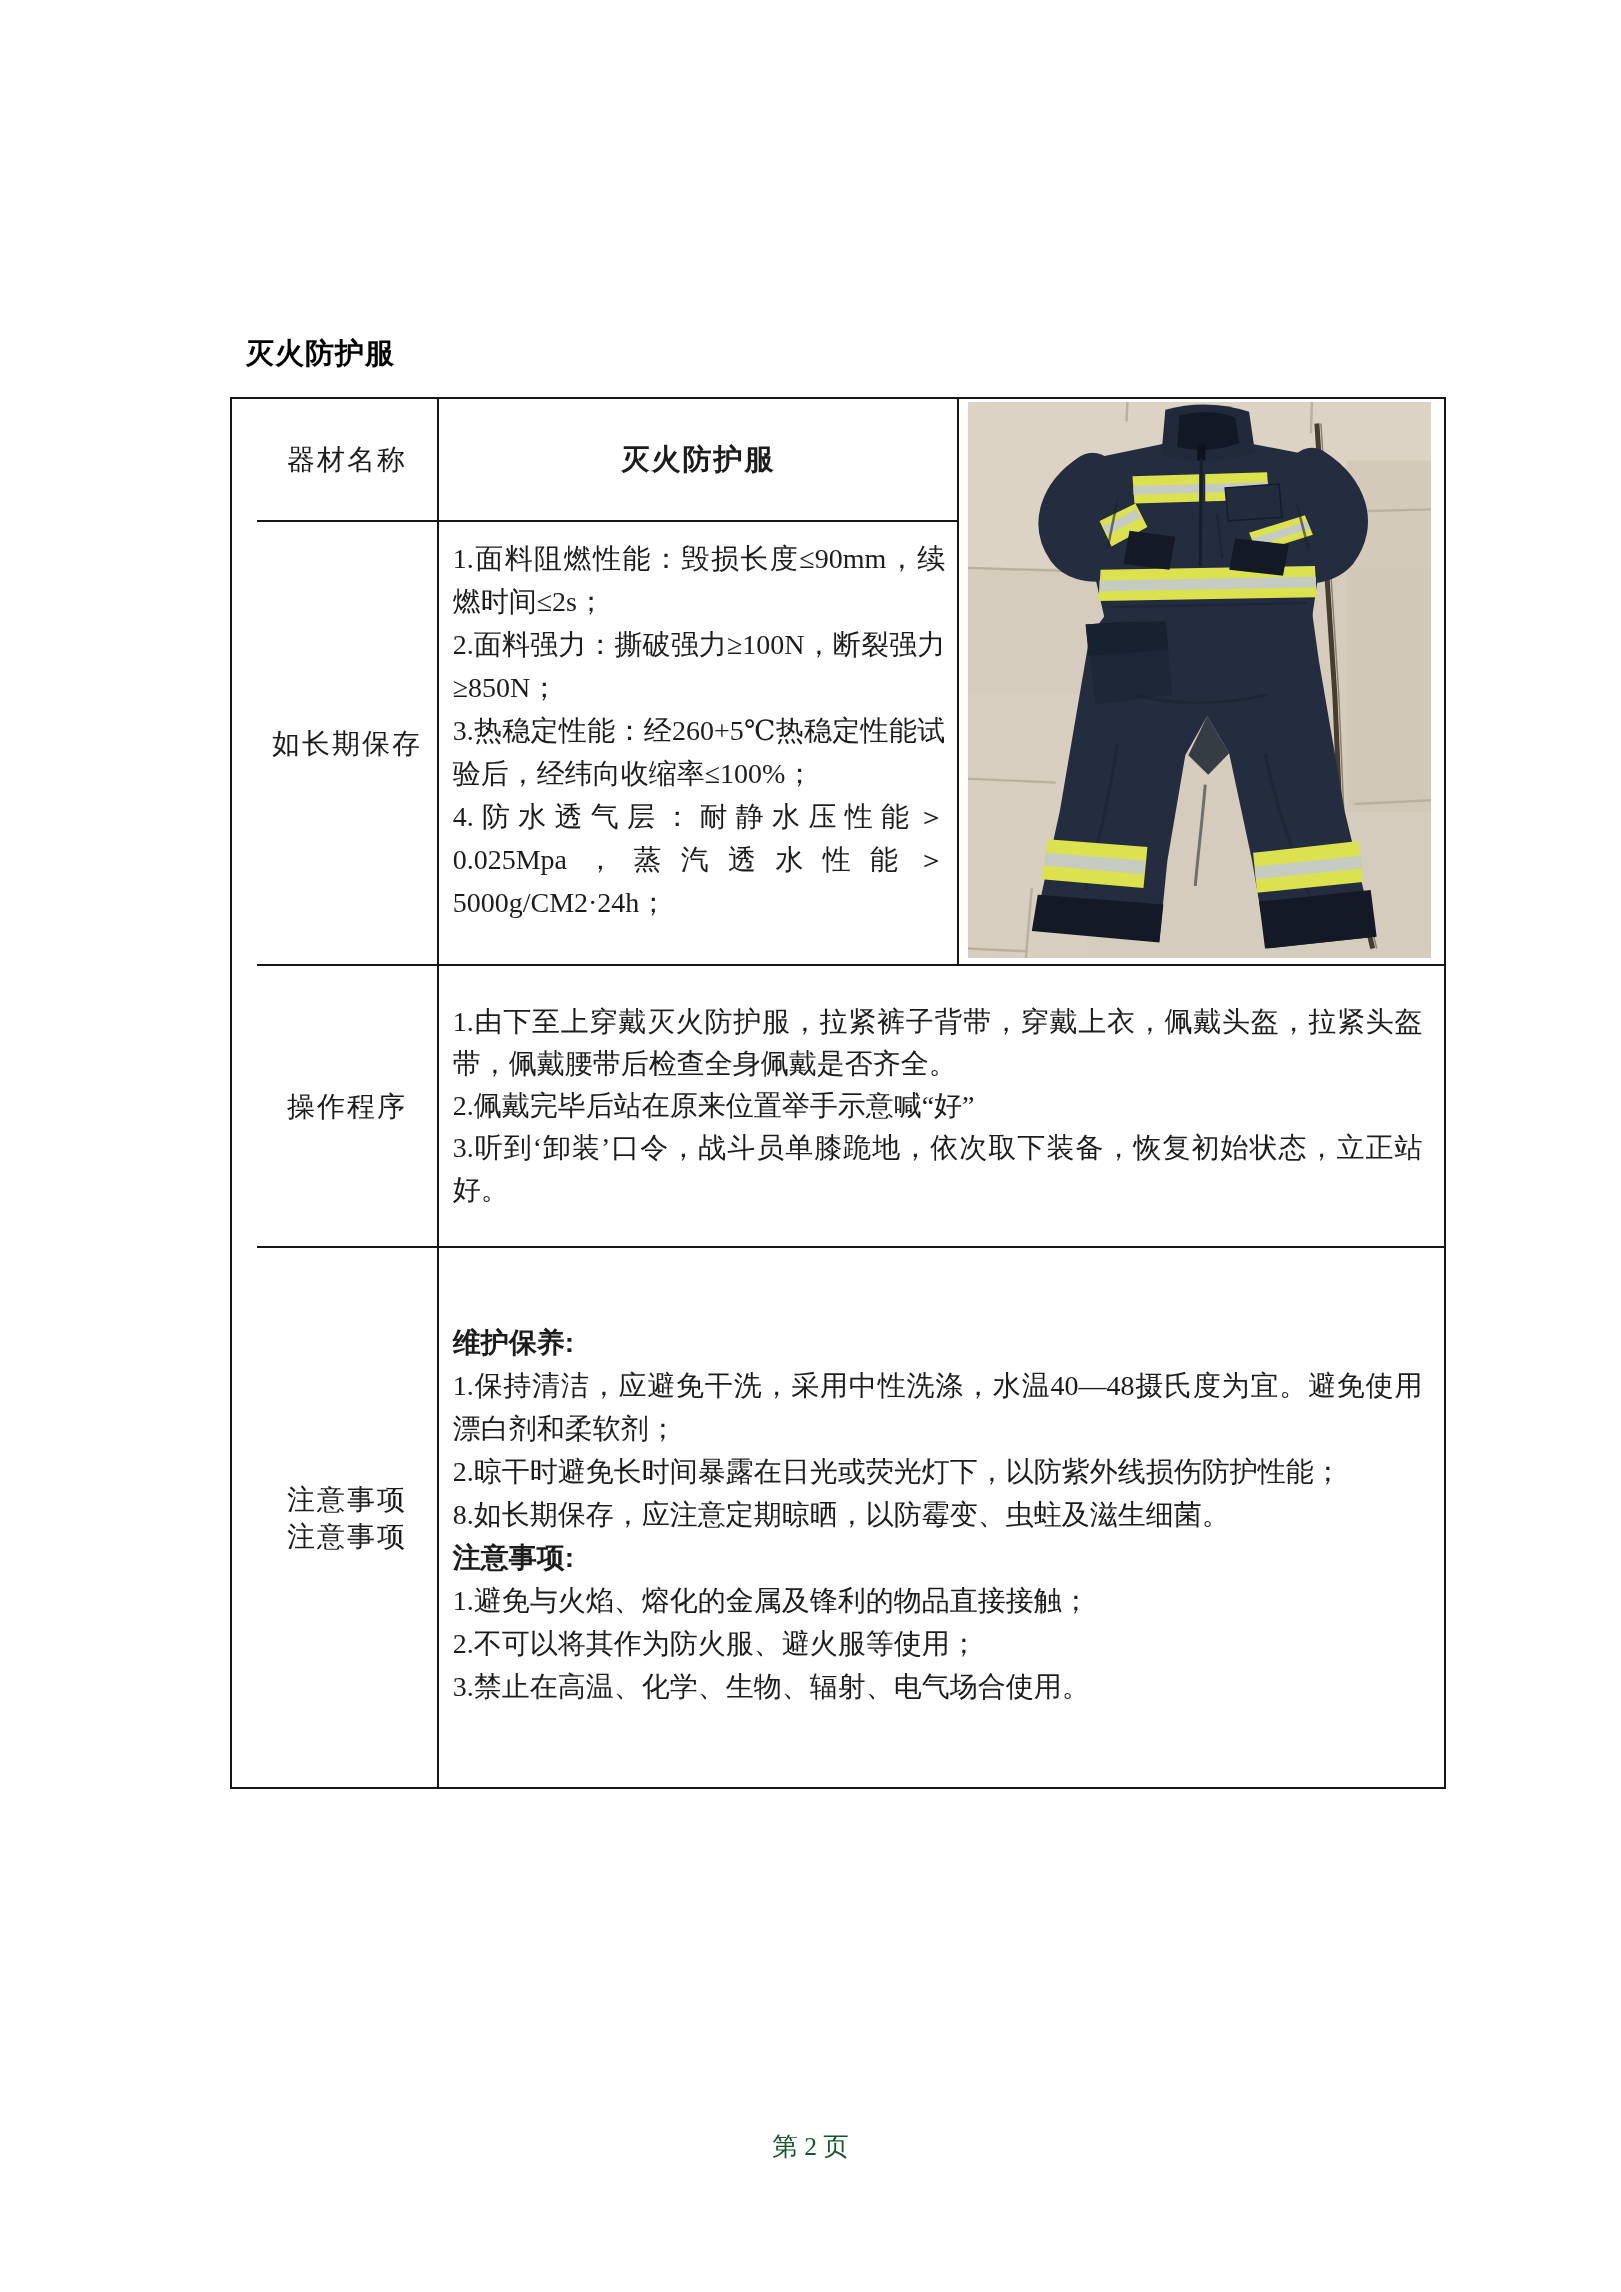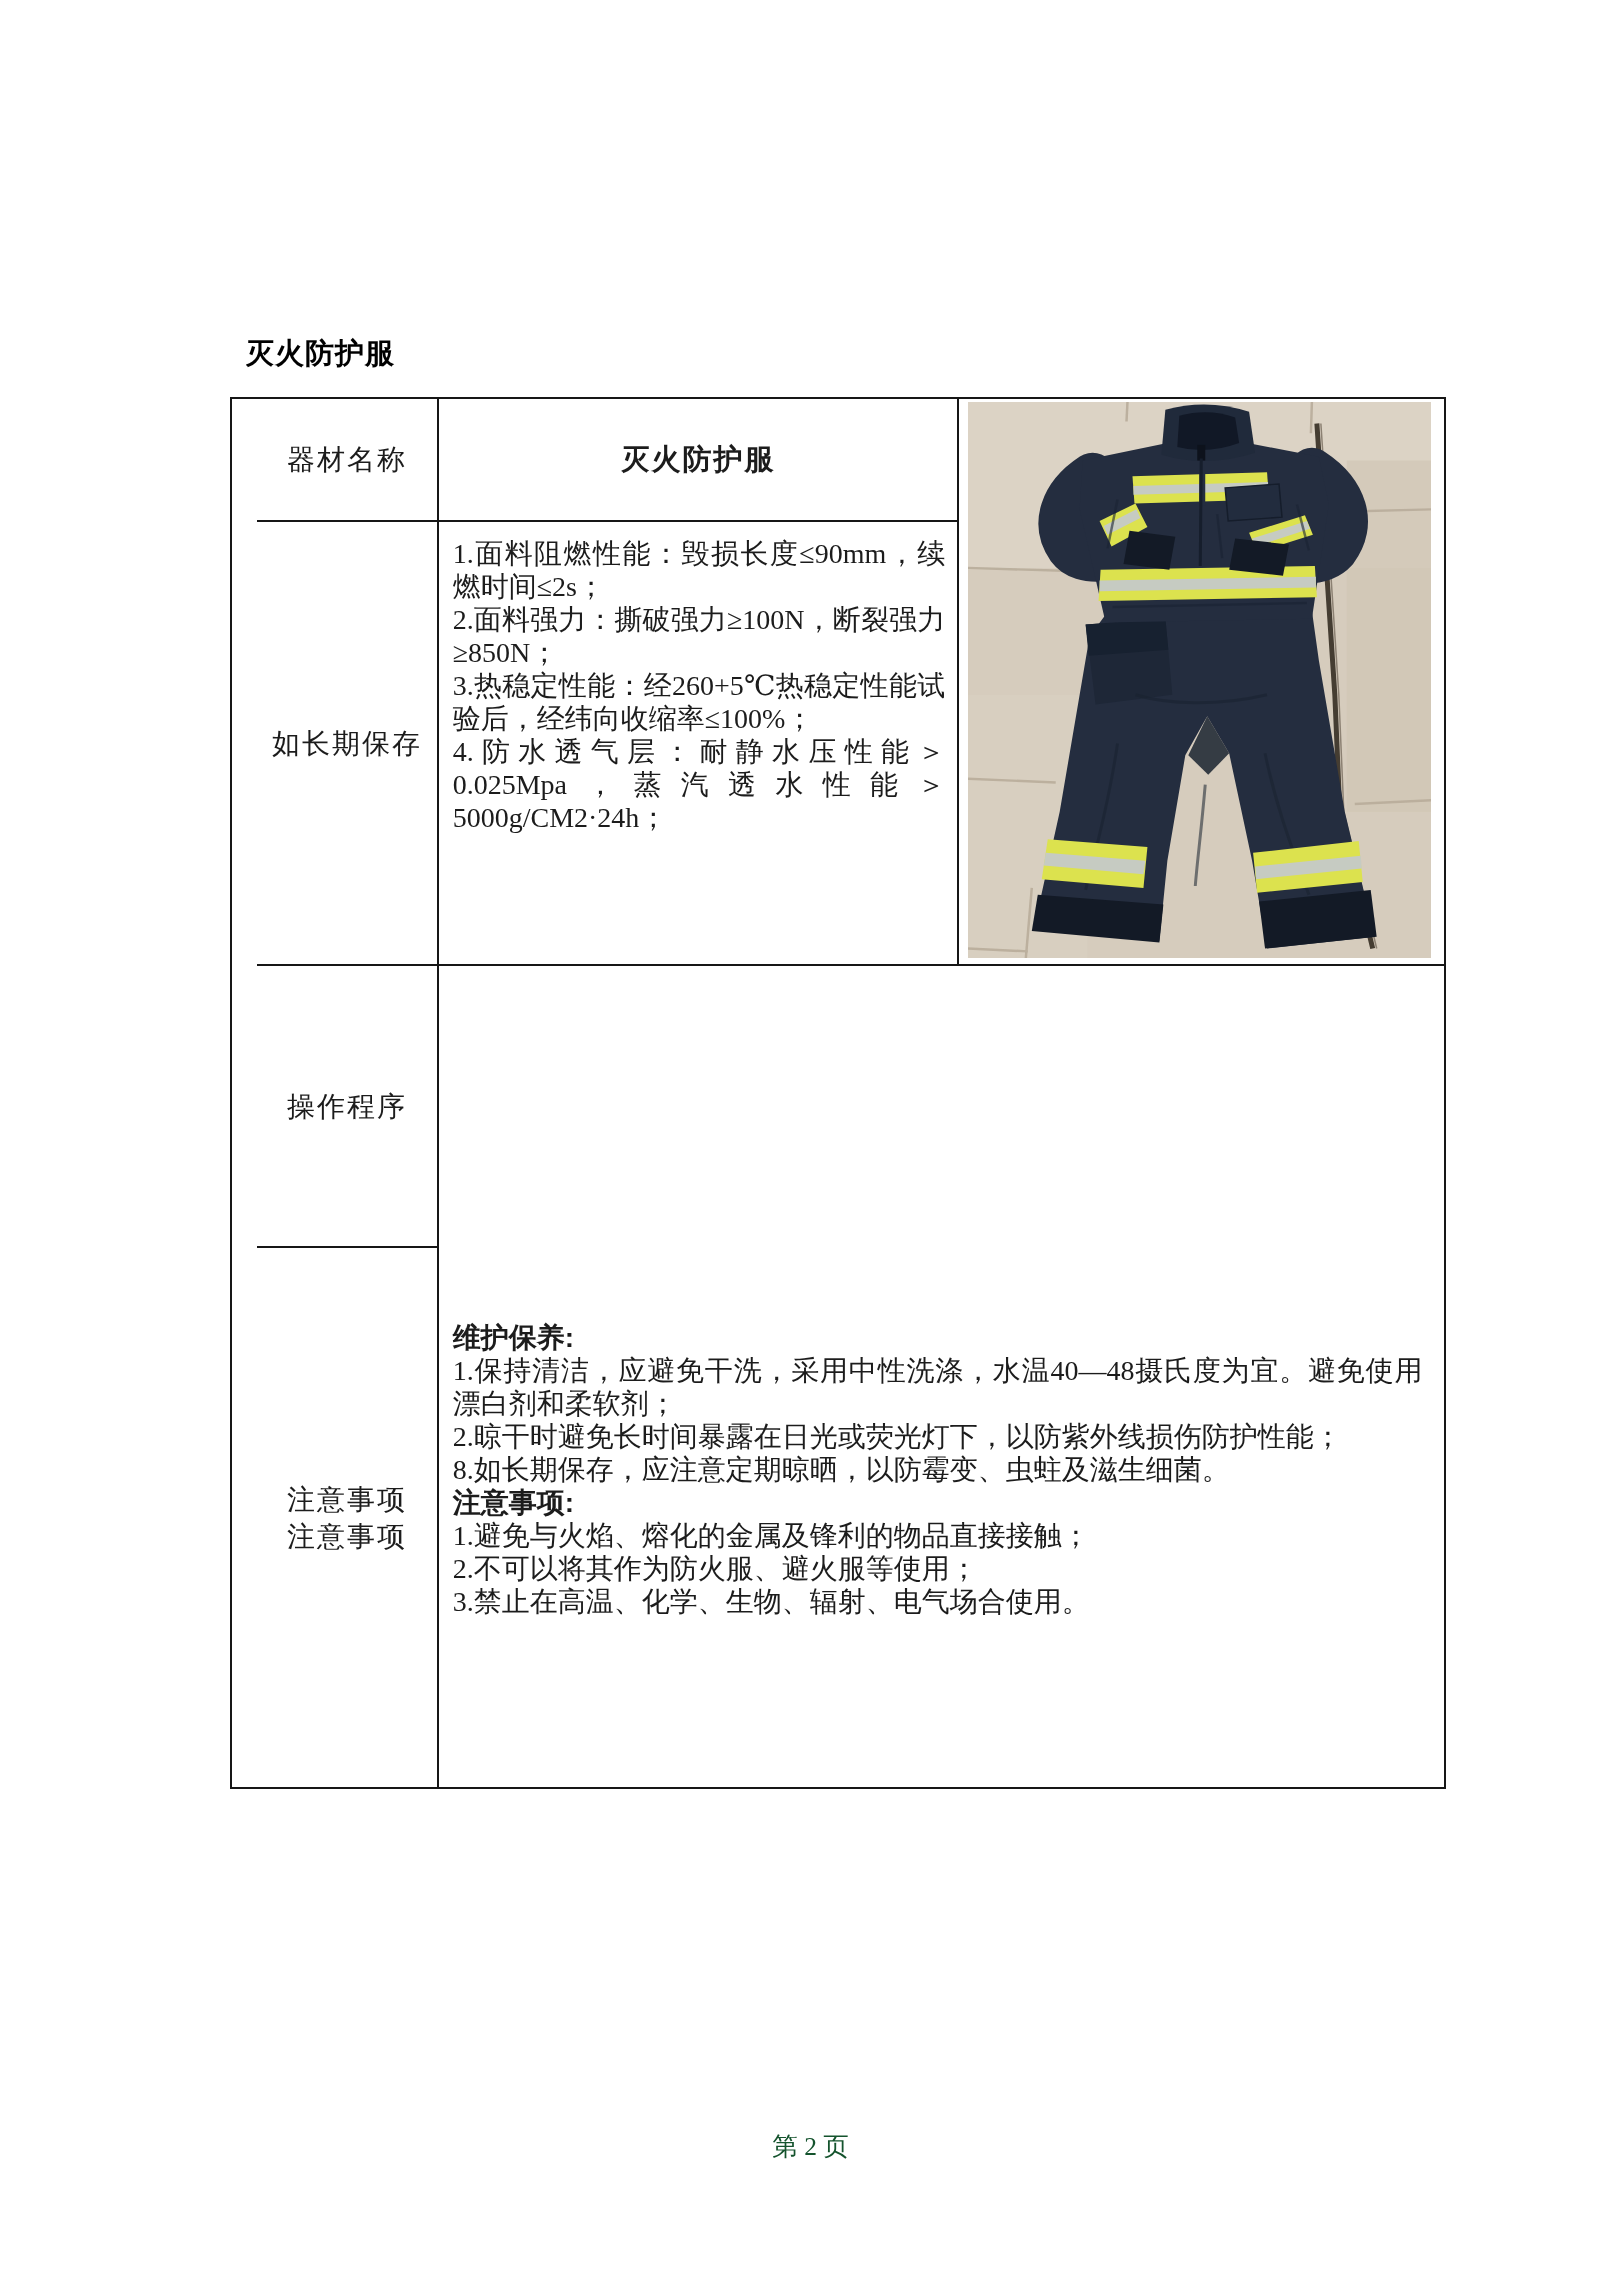--- a/index.html
+++ b/index.html
@@ -40,21 +40,21 @@
   .photo-cell{
     grid-column:3/4;grid-row:1/3;
     padding:2.9px 12.7px 5.9px 8.8px;
   }
   .photo-cell svg{display:block;width:100%;height:100%;}
   .r2c2{grid-column:2/3;grid-row:2/3;padding:14.7px 11.8px 0 13.7px;}
   .r3c2{grid-column:2/4;grid-row:3/4;padding:35px 21.6px 0 13.7px;}
   .r4c2{grid-column:2/4;grid-row:4/5;padding:73px 21.6px 0 13.7px;}
   .txt p{
     margin:0;
-    font-size:28px;line-height:33px;
+    font-size:28px;line-height:43px;
     text-align:justify;
   }
   .r3c2 p{line-height:42px;}
   .txt p.hd{
     font-family:"Liberation Sans","DejaVu Sans",sans-serif;
     font-weight:bold;text-align:left;
   }
   .footer{
     position:absolute;top:2129px;left:0;width:100%;
     text-align:center;font-size:25.5px;color:#14532d;
@@ -152,20 +152,25 @@
 
     <div class="cell label-cell bR bB" style="grid-column:1/2;grid-row:2/3;">如长期保存</div>
     <div class="cell txt r2c2 bR bB">
       <p>1.面料阻燃性能：毁损长度≤90mm，续燃时间≤2s；</p>
       <p>2.面料强力：撕破强力≥100N，断裂强力≥850N；</p>
       <p>3.热稳定性能：经260+5℃热稳定性能试验后，经纬向收缩率≤100%；</p>
       <p>4.防水透气层：耐静水压性能＞0.025Mpa，蒸汽透水性能＞5000g/CM2·24h；</p>
     </div>
 
     <div class="cell label-cell bR bB" style="grid-column:1/2;grid-row:3/4;">操作程序</div>
+    <div class="cell txt r3c2 bB">
+      <p>1.由下至上穿戴灭火防护服，拉紧裤子背带，穿戴上衣，佩戴头盔，拉紧头盔带，佩戴腰带后检查全身佩戴是否齐全。</p>
+      <p>2.佩戴完毕后站在原来位置举手示意喊“好”</p>
+      <p>3.听到‘卸装’口令，战斗员单膝跪地，依次取下装备，恢复初始状态，立正站好。</p>
+    </div>
 
     <div class="cell label-cell bR" style="grid-column:1/2;grid-row:4/5;">
       <span>注意事项</span>
       <span>注意事项</span>
     </div>
     <div class="cell txt r4c2">
       <p class="hd">维护保养:</p>
       <p>1.保持清洁，应避免干洗，采用中性洗涤，水温40—48摄氏度为宜。避免使用漂白剂和柔软剂；</p>
       <p>2.晾干时避免长时间暴露在日光或荧光灯下，以防紫外线损伤防护性能；</p>
       <p>8.如长期保存，应注意定期晾晒，以防霉变、虫蛀及滋生细菌。</p>

